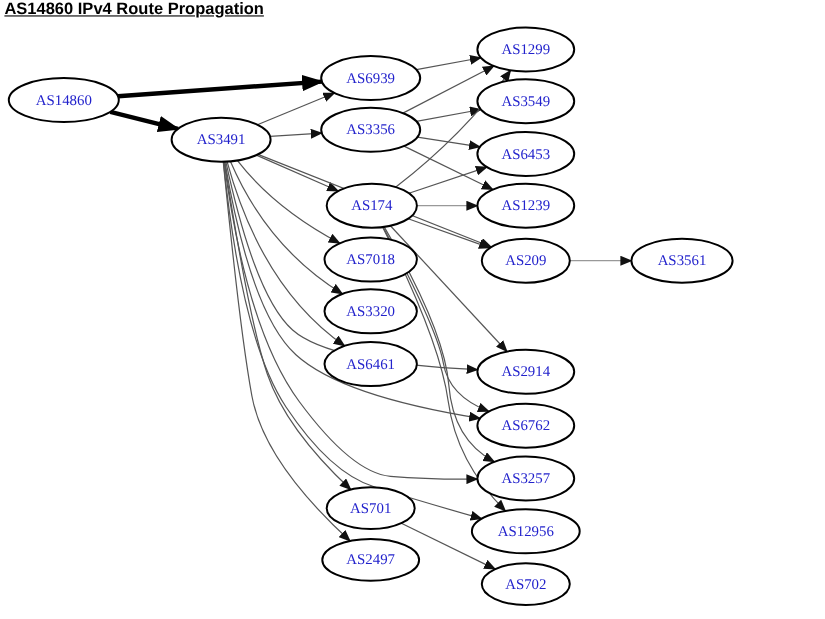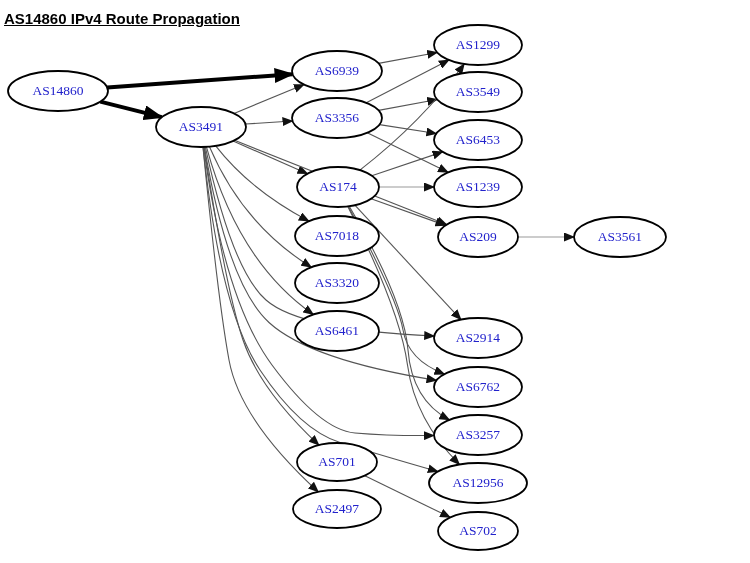--- a/index.html
+++ b/index.html
@@ -1,18 +1,18 @@
 <!DOCTYPE html>
 <html><head>
 <meta charset="utf-8">
 <style>
   html,body{margin:0;padding:0;background:#ffffff;}
   .canvas{position:relative;width:750px;height:563px;background:#ffffff;overflow:hidden;
           font-family:"Liberation Sans",sans-serif;}
-  .title{position:absolute;left:4px;top:10px;font-size:15px;font-weight:bold;color:#000;
+  .title{position:absolute;left:4px;top:0;font-size:15px;font-weight:bold;color:#000;
          text-decoration:underline;letter-spacing:0px;}
   svg{position:absolute;left:0;top:0;}
   .node ellipse{fill:#ffffff;stroke-width:1.8px;}
   .node text{font-family:"Liberation Serif",serif;font-size:13.5px;text-anchor:middle;dominant-baseline:middle;}
   .edge{fill:none;}
 </style>
 </head>
 <body>
 
 <div class="canvas">

